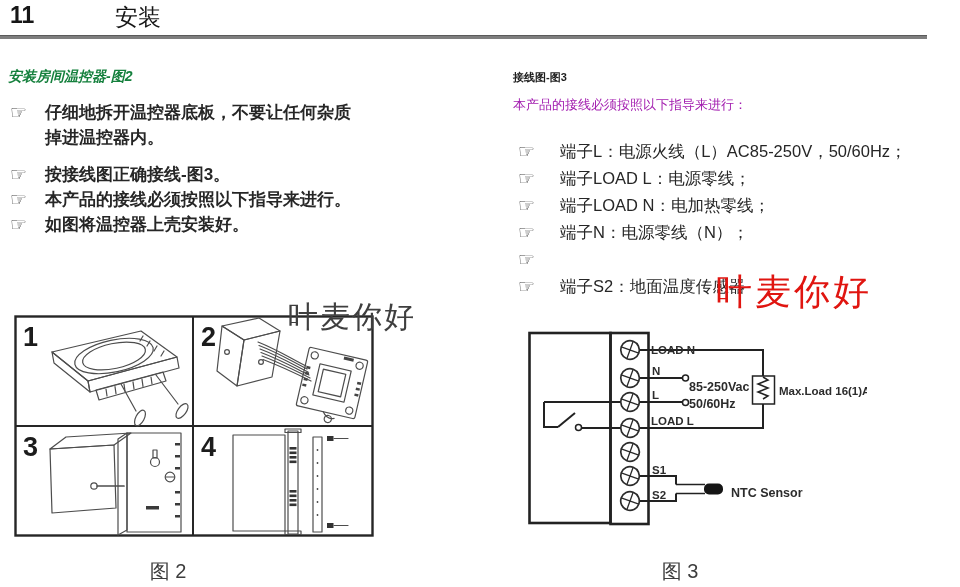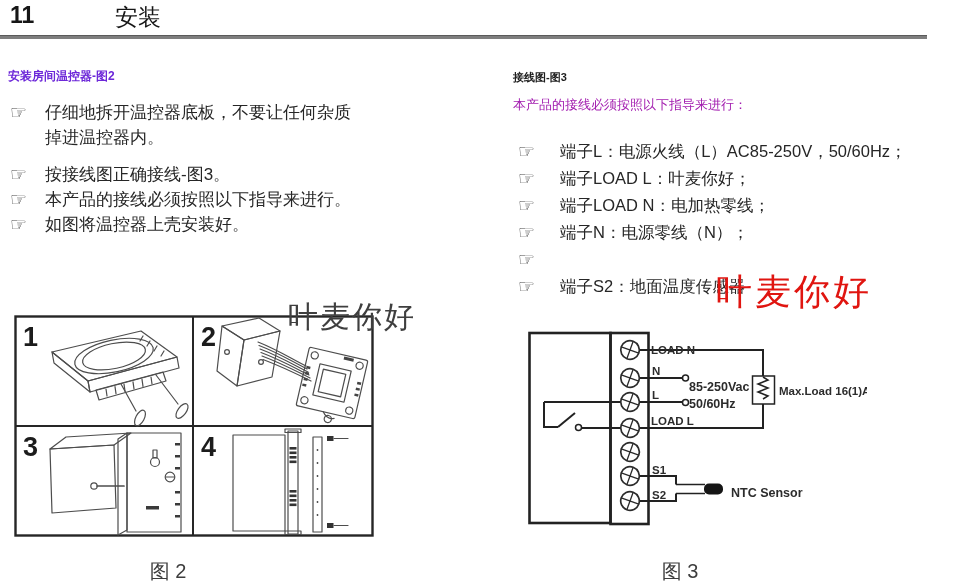--- a/index.html
+++ b/index.html
@@ -8,33 +8,33 @@
     font-family:"Liberation Sans","DejaVu Sans",sans-serif;color:#262626;
   }
   .abs{position:absolute;}
 
   
   .sec-num{left:10px;top:2px;font-size:23px;font-weight:bold;color:#161616;}
   .sec-title{left:115px;top:2px;font-size:23px;font-weight:normal;color:#161616;}
   .rule{left:0;top:35px;width:960px;height:3px;background:#7e7e7e;border-top:1px solid #5a5a5a;}
 
   
-  .h-left{left:8px;top:68px;font-size:12px;font-weight:bold;color:#6d28d9;}
+  .h-left{left:8px;top:68px;font-size:14px;font-weight:bold;color:#15803d;font-style:italic;}
   .h-right{left:513px;top:70px;font-size:11px;font-weight:bold;color:#1d1d1d;}
   .intro{left:513px;top:96px;font-size:13px;color:#a21caf;}
 
   
   ul.blist{list-style:none;margin:0;padding:0;}
   ul.blist li{display:flex;align-items:flex-start;}
   .hand{flex:0 0 auto;color:#474747;}
   #list-left{left:10px;top:100px;width:400px;}
   #list-left li{line-height:25px;font-size:17px;}
   #list-left li:first-child{margin-bottom:12px;}
   #list-left .hand{width:35px;font-size:19px;line-height:25px;}
-  #list-left .btxt{width:318px;}
+  #list-left .btxt{width:318px;font-weight:bold;}
   #list-right{left:518px;top:138px;width:440px;}
   #list-right li{line-height:27px;font-size:16.5px;white-space:nowrap;}
   #list-right .hand{width:42px;font-size:19px;line-height:27px;}
 
   
   #fig2{left:14px;top:314px;width:361px;height:224px;}
   #fig3{left:522px;top:326px;width:345px;height:202px;}
   .caption{font-size:20px;color:#3d3d3d;text-align:center;width:80px;}
   #cap2{left:128px;top:558px;}
   #cap3{left:640px;top:558px;}
@@ -199,21 +199,21 @@
 
   <div class="abs h-right">接线图-图3</div>
   <div class="abs intro">本产品的接线必须按照以下指导来进行：</div>
   <ul class="abs blist" id="list-right">
     <li>
       <span class="hand">☞</span>
       <span>端子L：电源火线（L）AC85-250V，50/60Hz；</span>
     </li>
     <li>
       <span class="hand">☞</span>
-      <span>端子LOAD L：叶麦你好；</span>
+      <span>端子LOAD L：电源零线；</span>
     </li>
     <li>
       <span class="hand">☞</span>
       <span>端子LOAD N：电加热零线；</span>
     </li>
     <li>
       <span class="hand">☞</span>
       <span>端子N：电源零线（N）；</span>
     </li>
     <li>

